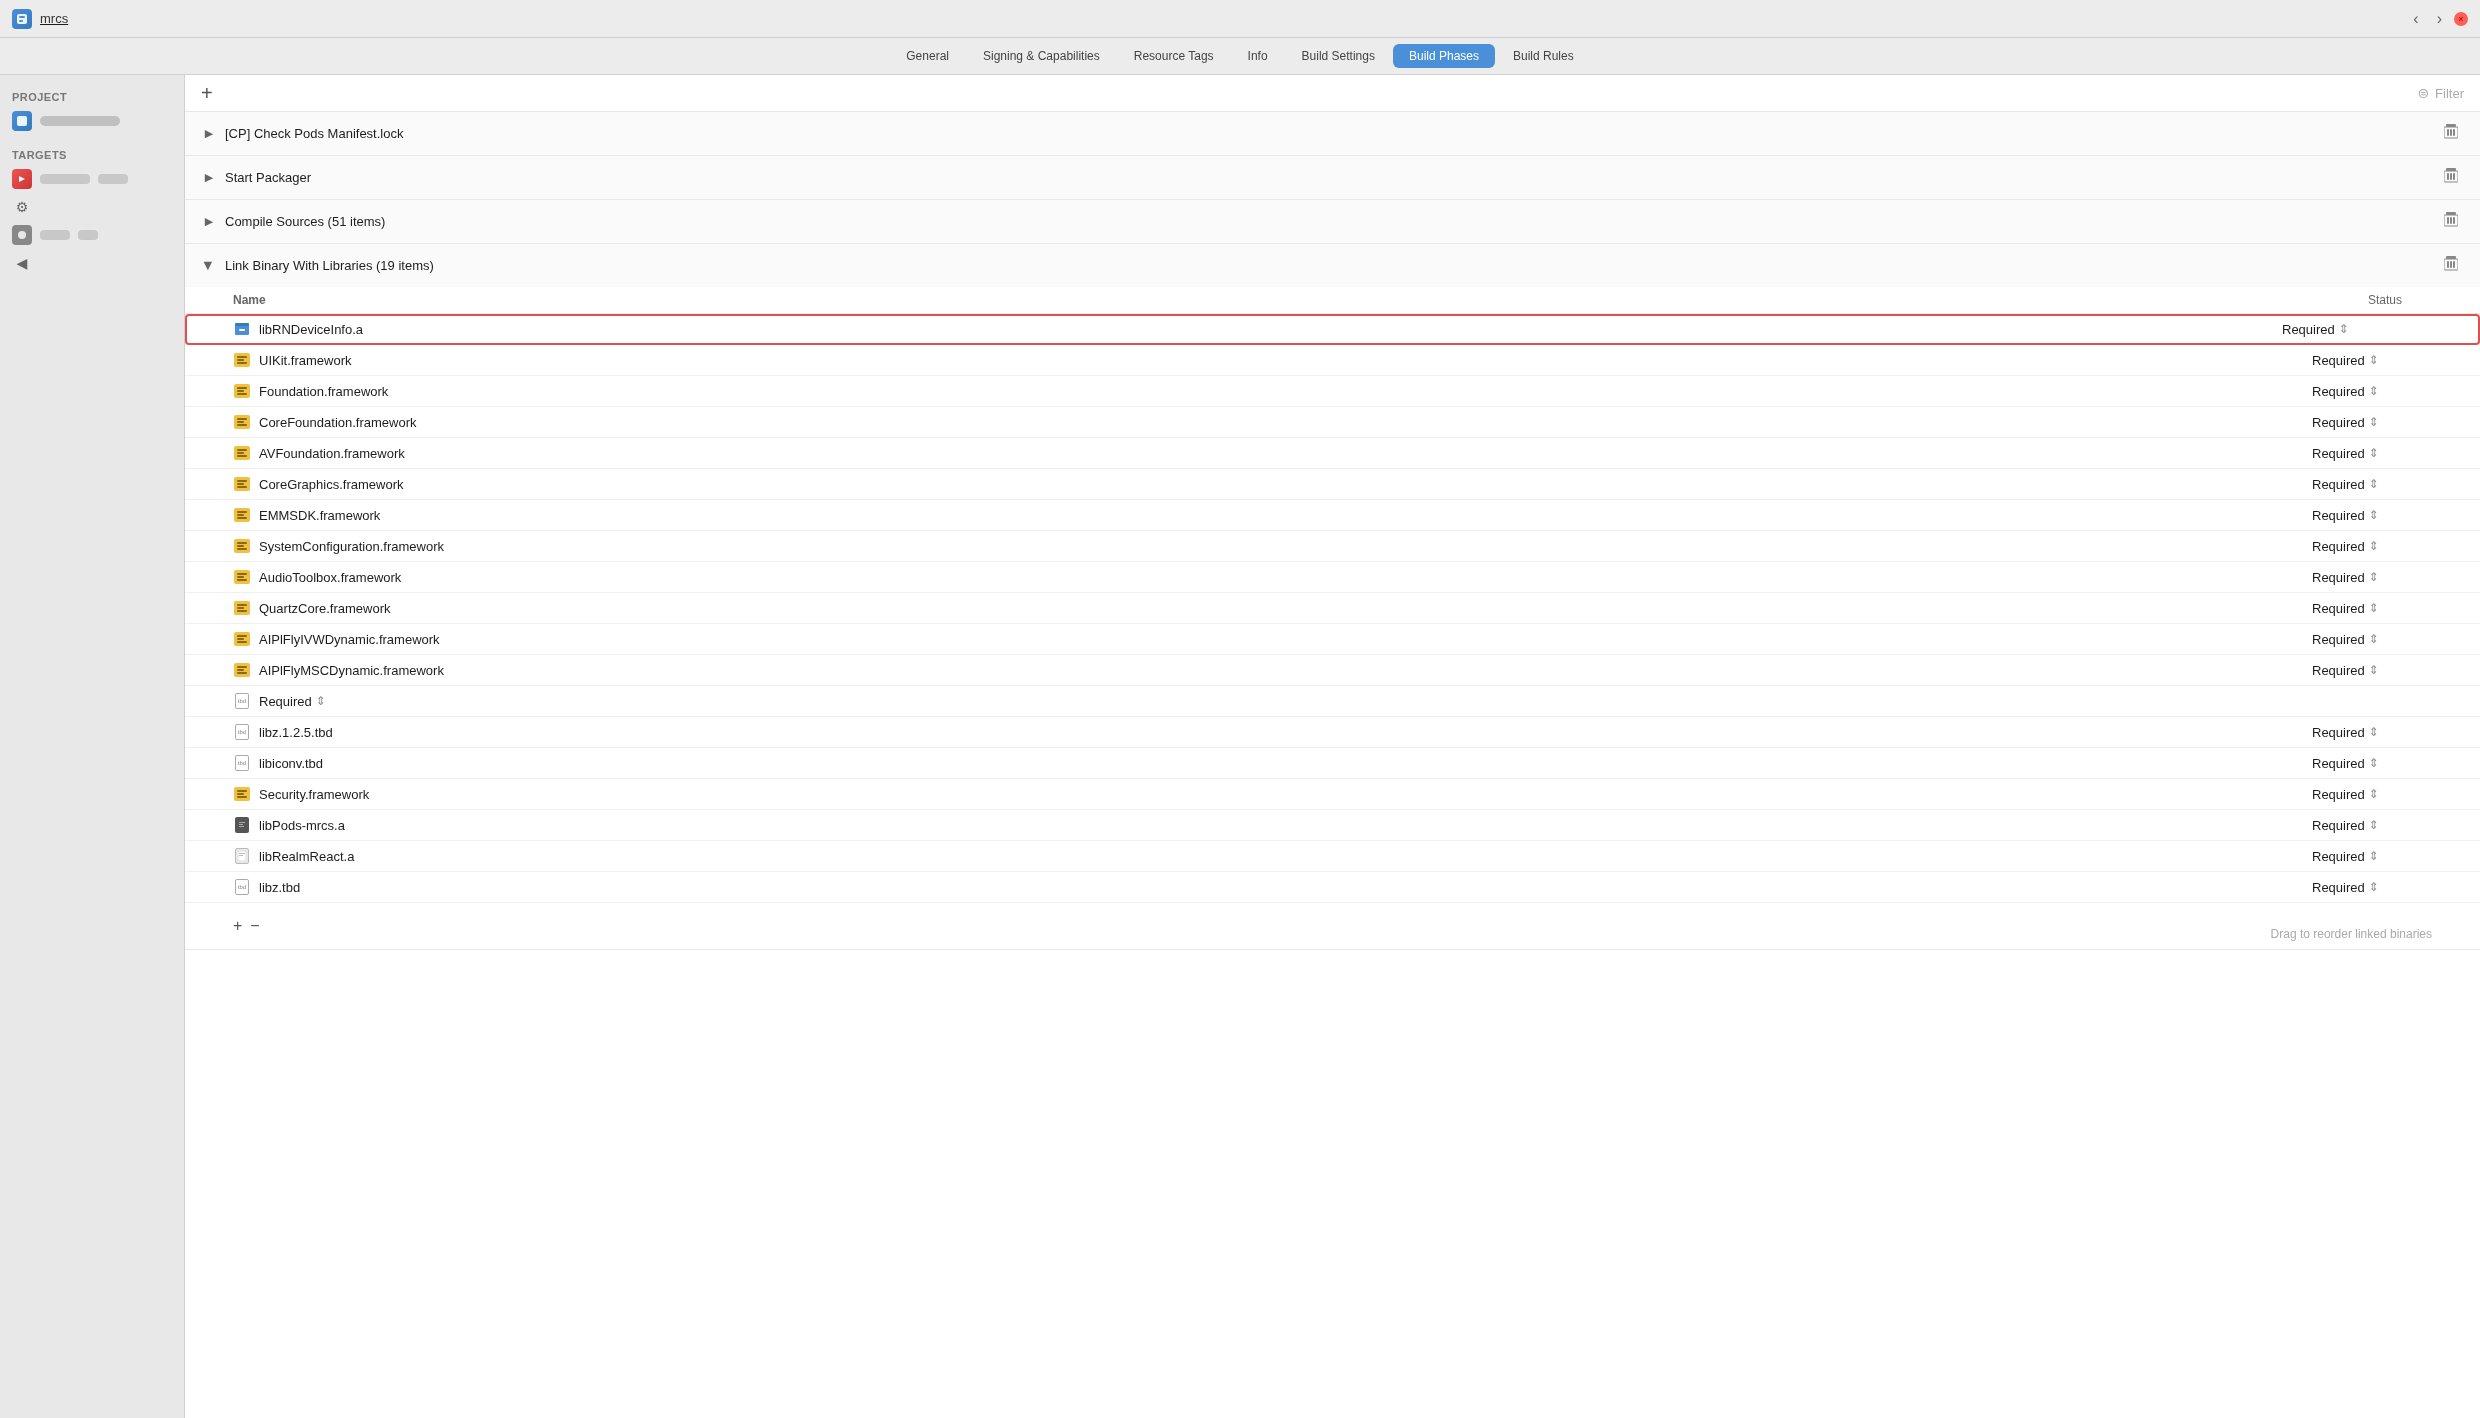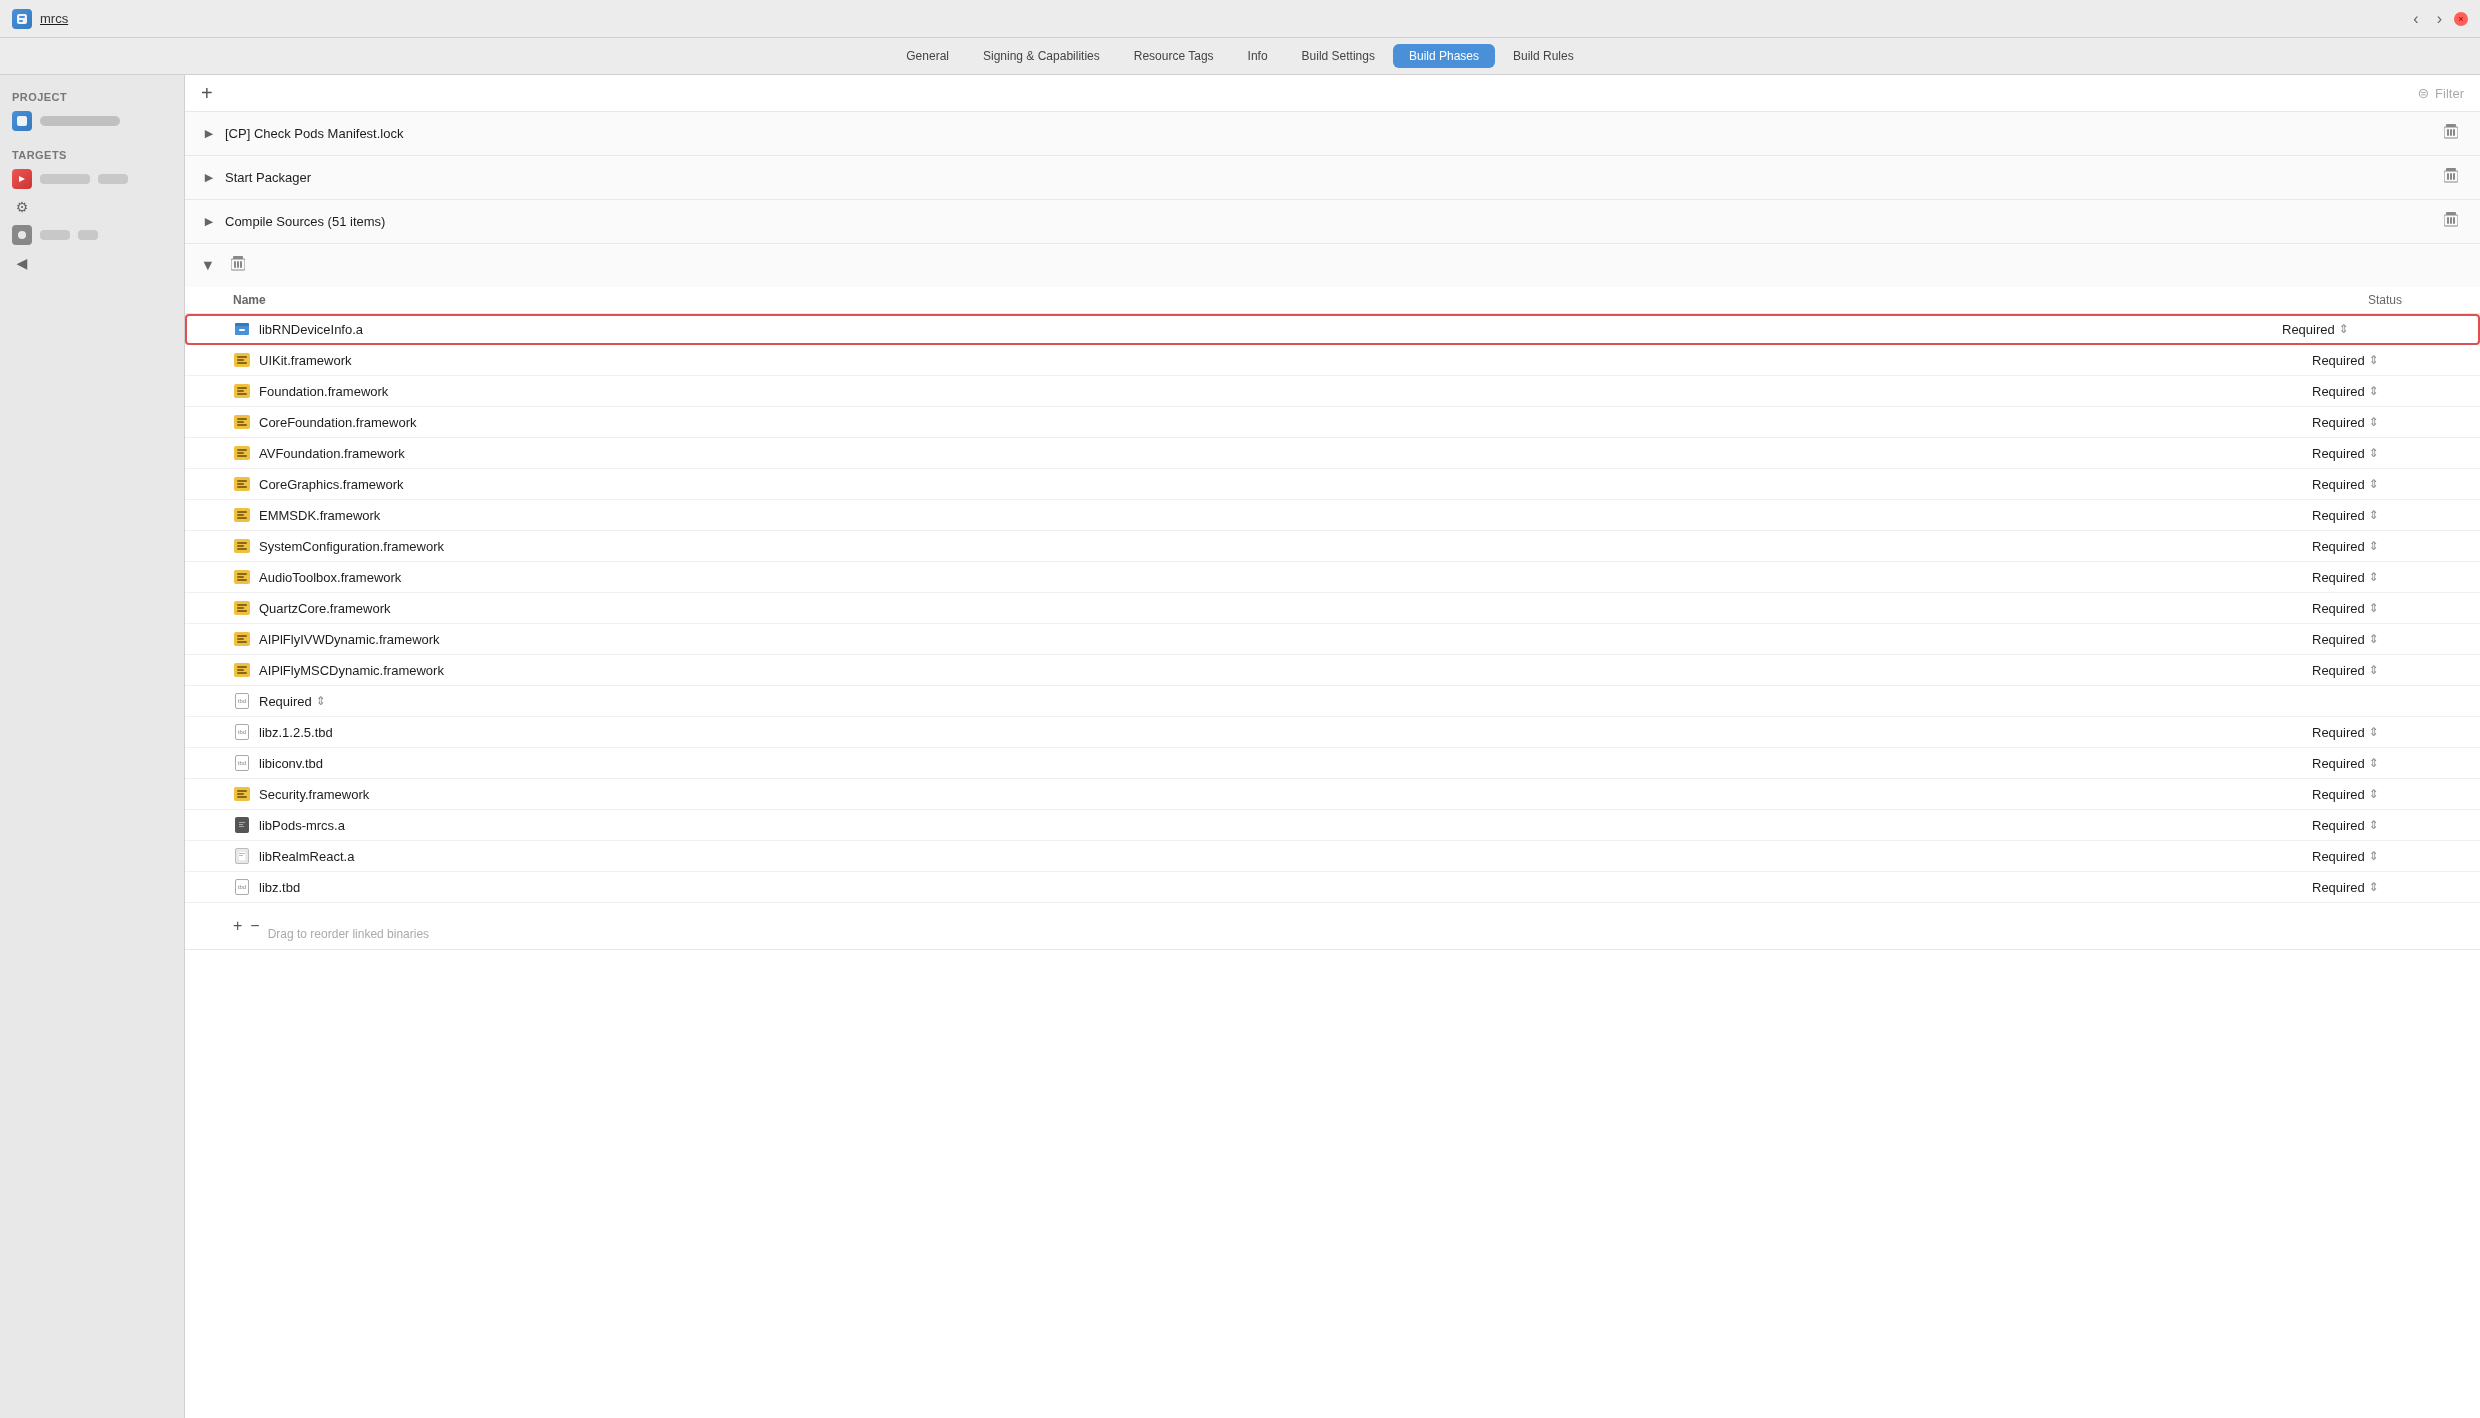--- a/index.html
+++ b/index.html
@@ -359,21 +359,21 @@
     }
     .footer-remove-btn {
       background: none;
       border: none;
       font-size: 16px;
       cursor: pointer;
       color: #555;
     }
     .footer-hint {
       flex: 1;
-      text-align: left;
+      text-align: right;
       font-size: 12px;
       color: #aaa;
       margin-top: 16px;
     }
     .sidebar-target-row {
       display: flex;
       align-items: center;
       padding: 4px 12px;
       gap: 8px;
     }
@@ -524,20 +524,21 @@
                 <rect x="9" y="5" width="2" height="7" rx="1" fill="#888"></rect>
                 <rect x="2" y="0" width="10" height="3" rx="1" fill="#888"></rect>
               </svg>
           </button>
         </div>
       </div>
 
       <div class="phase-section">
         <div class="phase-header">
           <div class="chevron open">▶</div>
+          <span class="phase-title">Link Binary With Libraries (19 items)</span>
           <button class="delete-btn">
             <svg width="14" height="16" viewBox="0 0 14 16">
                 <rect x="0" y="3" width="14" height="11" rx="1" fill="none" stroke="#888" stroke-width="1"></rect>
                 <rect x="3" y="5" width="2" height="7" rx="1" fill="#888"></rect>
                 <rect x="6" y="5" width="2" height="7" rx="1" fill="#888"></rect>
                 <rect x="9" y="5" width="2" height="7" rx="1" fill="#888"></rect>
                 <rect x="2" y="0" width="10" height="3" rx="1" fill="#888"></rect>
               </svg>
           </button>
         </div>

